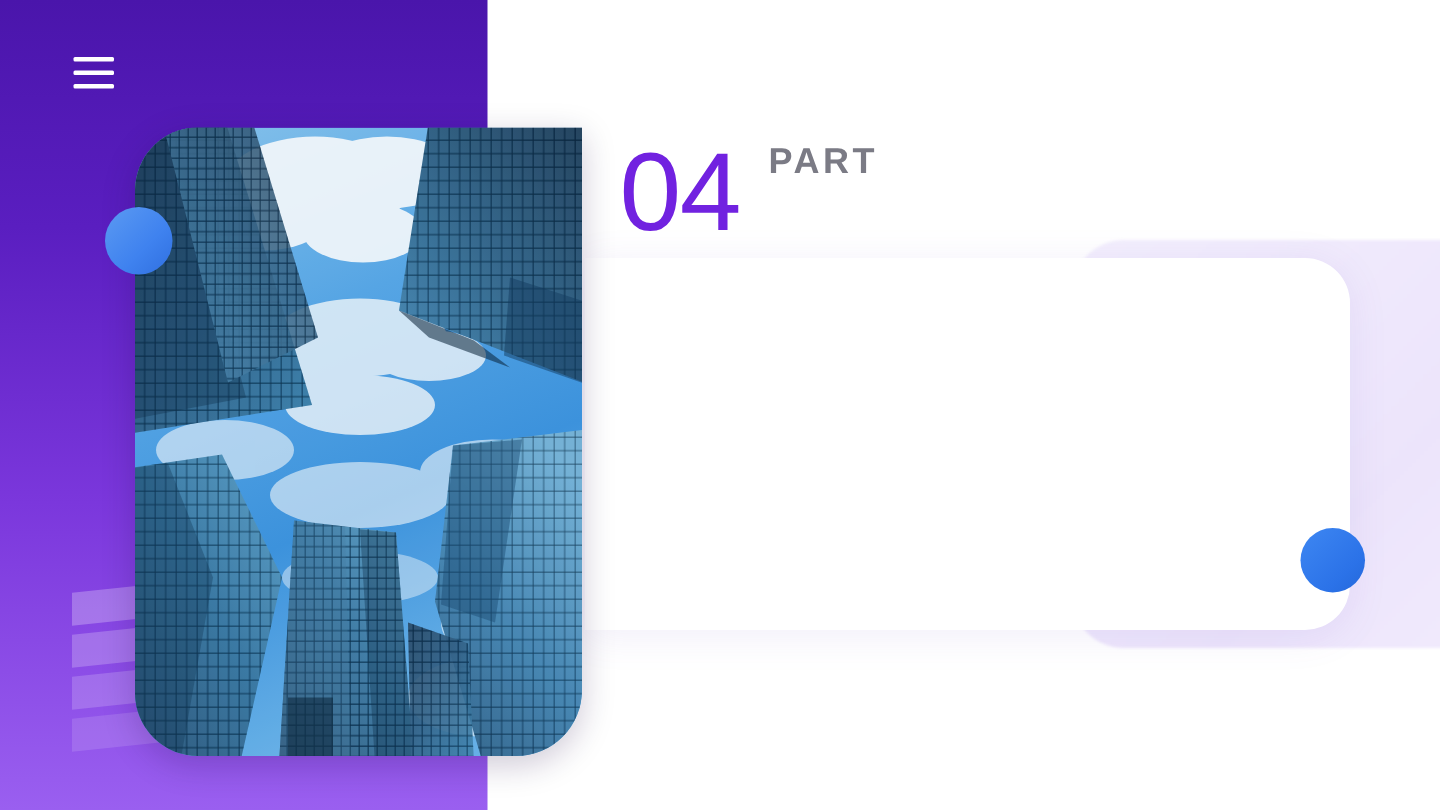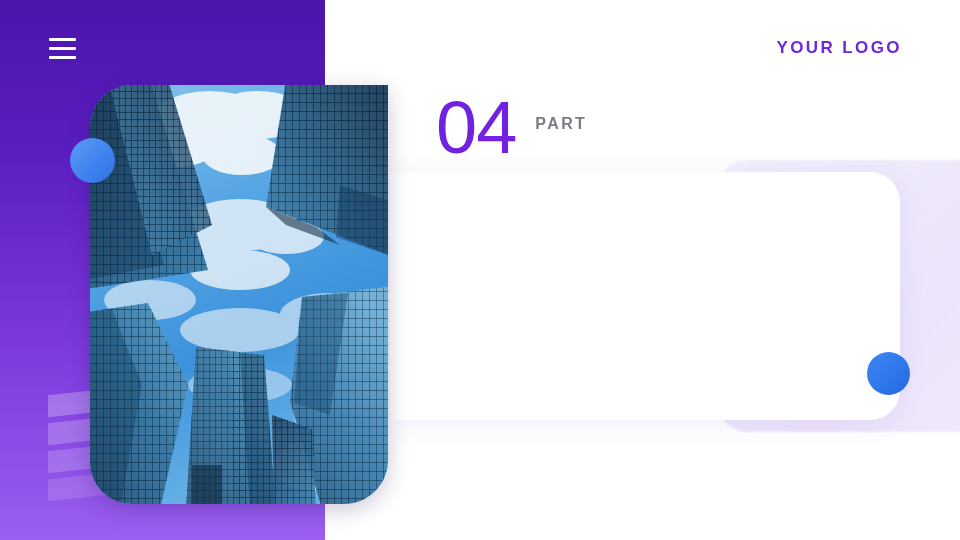--- a/index.html
+++ b/index.html
@@ -81,27 +81,27 @@
 
   
   .logo{
     position:absolute; right:58px; top:38px;
     color:#6d28d9;
     font-size:17px; font-weight:bold; letter-spacing:2.4px;
     white-space:nowrap;
   }
 
   
-  .part-block{ position:absolute; left:436px; top:94px; display:flex; align-items:center; }
+  .part-block{ position:absolute; left:413px; top:94px; display:flex; align-items:flex-start; }
   .part-num{
     font-size:74px; font-weight:300; line-height:0.92;
     color:#7122e0; letter-spacing:-1px;
   }
   .part-label{
-    font-size:16px; font-weight:bold; color:#7b7b85;
+    font-size:24px; font-weight:bold; color:#7b7b85;
     letter-spacing:2.4px; margin-left:19px; margin-bottom:9px;
   }
 
   
   .title{
     position:absolute; left:418px; top:269px;
     font-family:"Liberation Serif", serif;
     font-size:42px; font-weight:bold; letter-spacing:1px;
     background:linear-gradient(100deg,#4a1fb0 0%,#6b2cd8 35%,#7c3ae8 65%,#8a4bf2 100%);
     -webkit-background-clip:text; background-clip:text;
@@ -246,21 +246,20 @@
         <polygon points="182,330 222,344 226,424 184,424" fill="url(#win2)" opacity="0.75"></polygon>
       </g>
 
       <rect width="298" height="419" fill="#1560a0" opacity="0.05"></rect>
     </svg>
   </div>
 
   <div class="circle-left"></div>
   <div class="circle-right"></div>
 
-  <div class="logo">YOUR LOGO</div>
 
   <div class="part-block">
     <div class="part-num">04</div>
     <div class="part-label">PART</div>
   </div>
 
 
 </div>
 
 </body></html>

